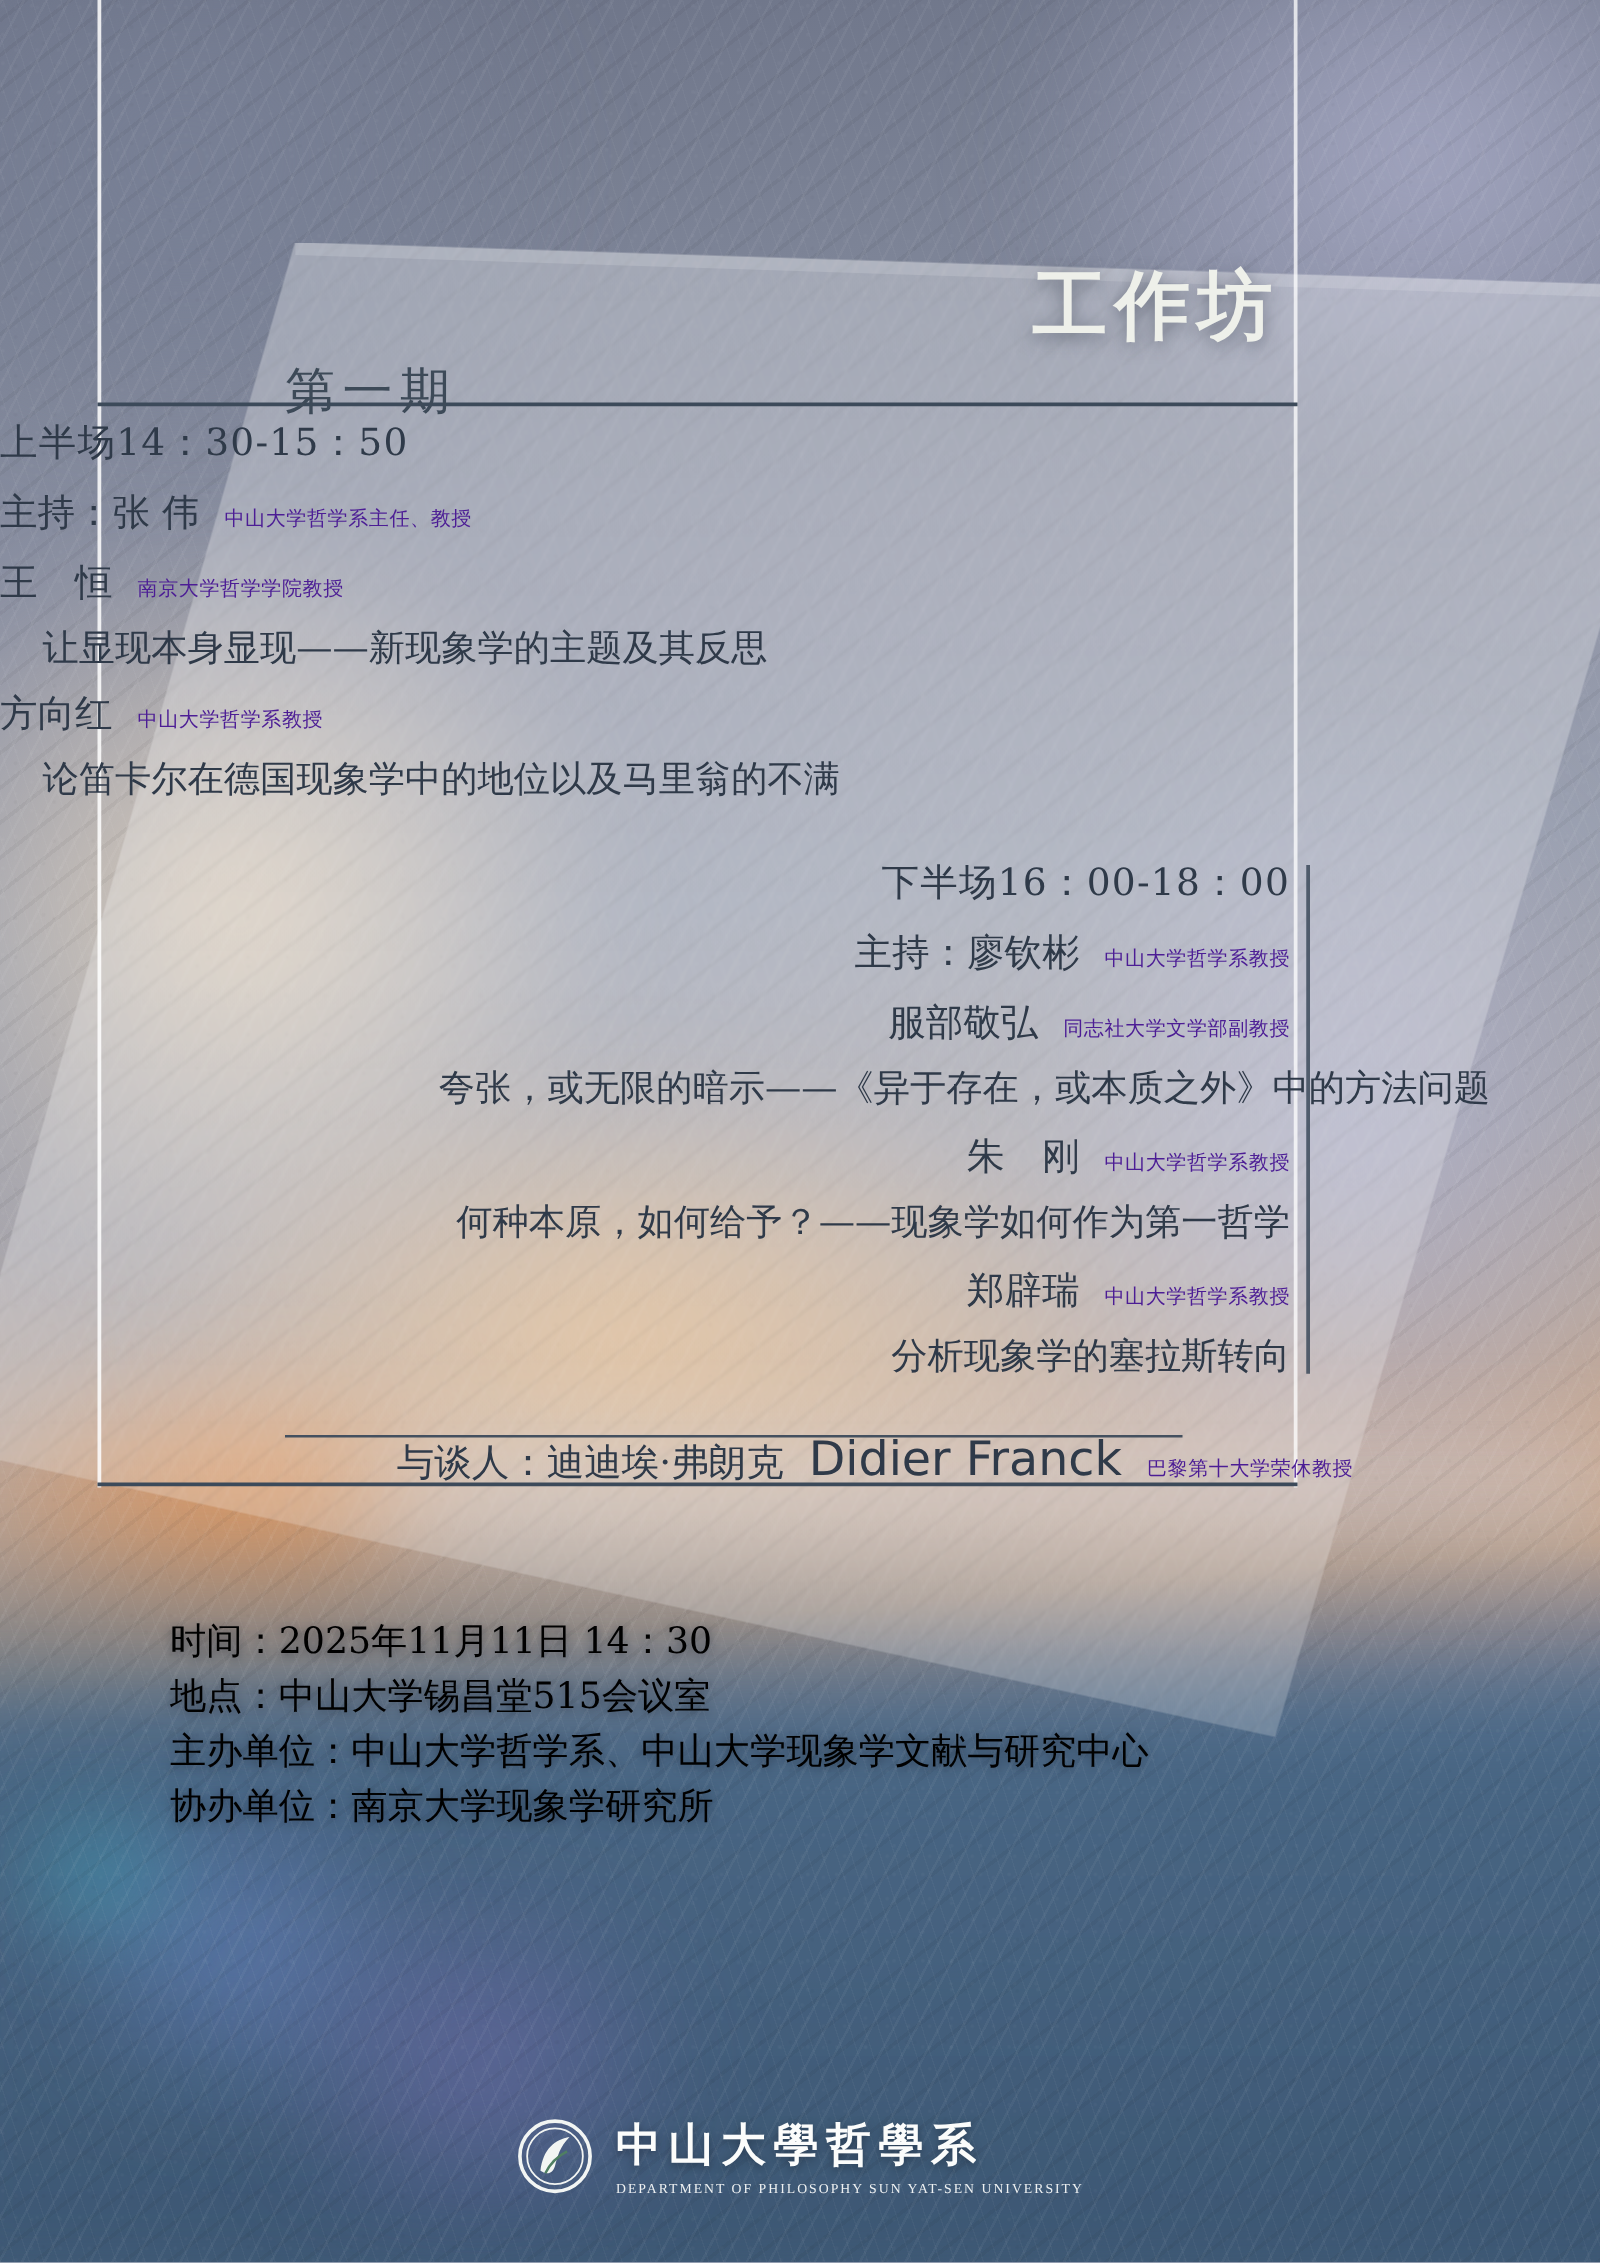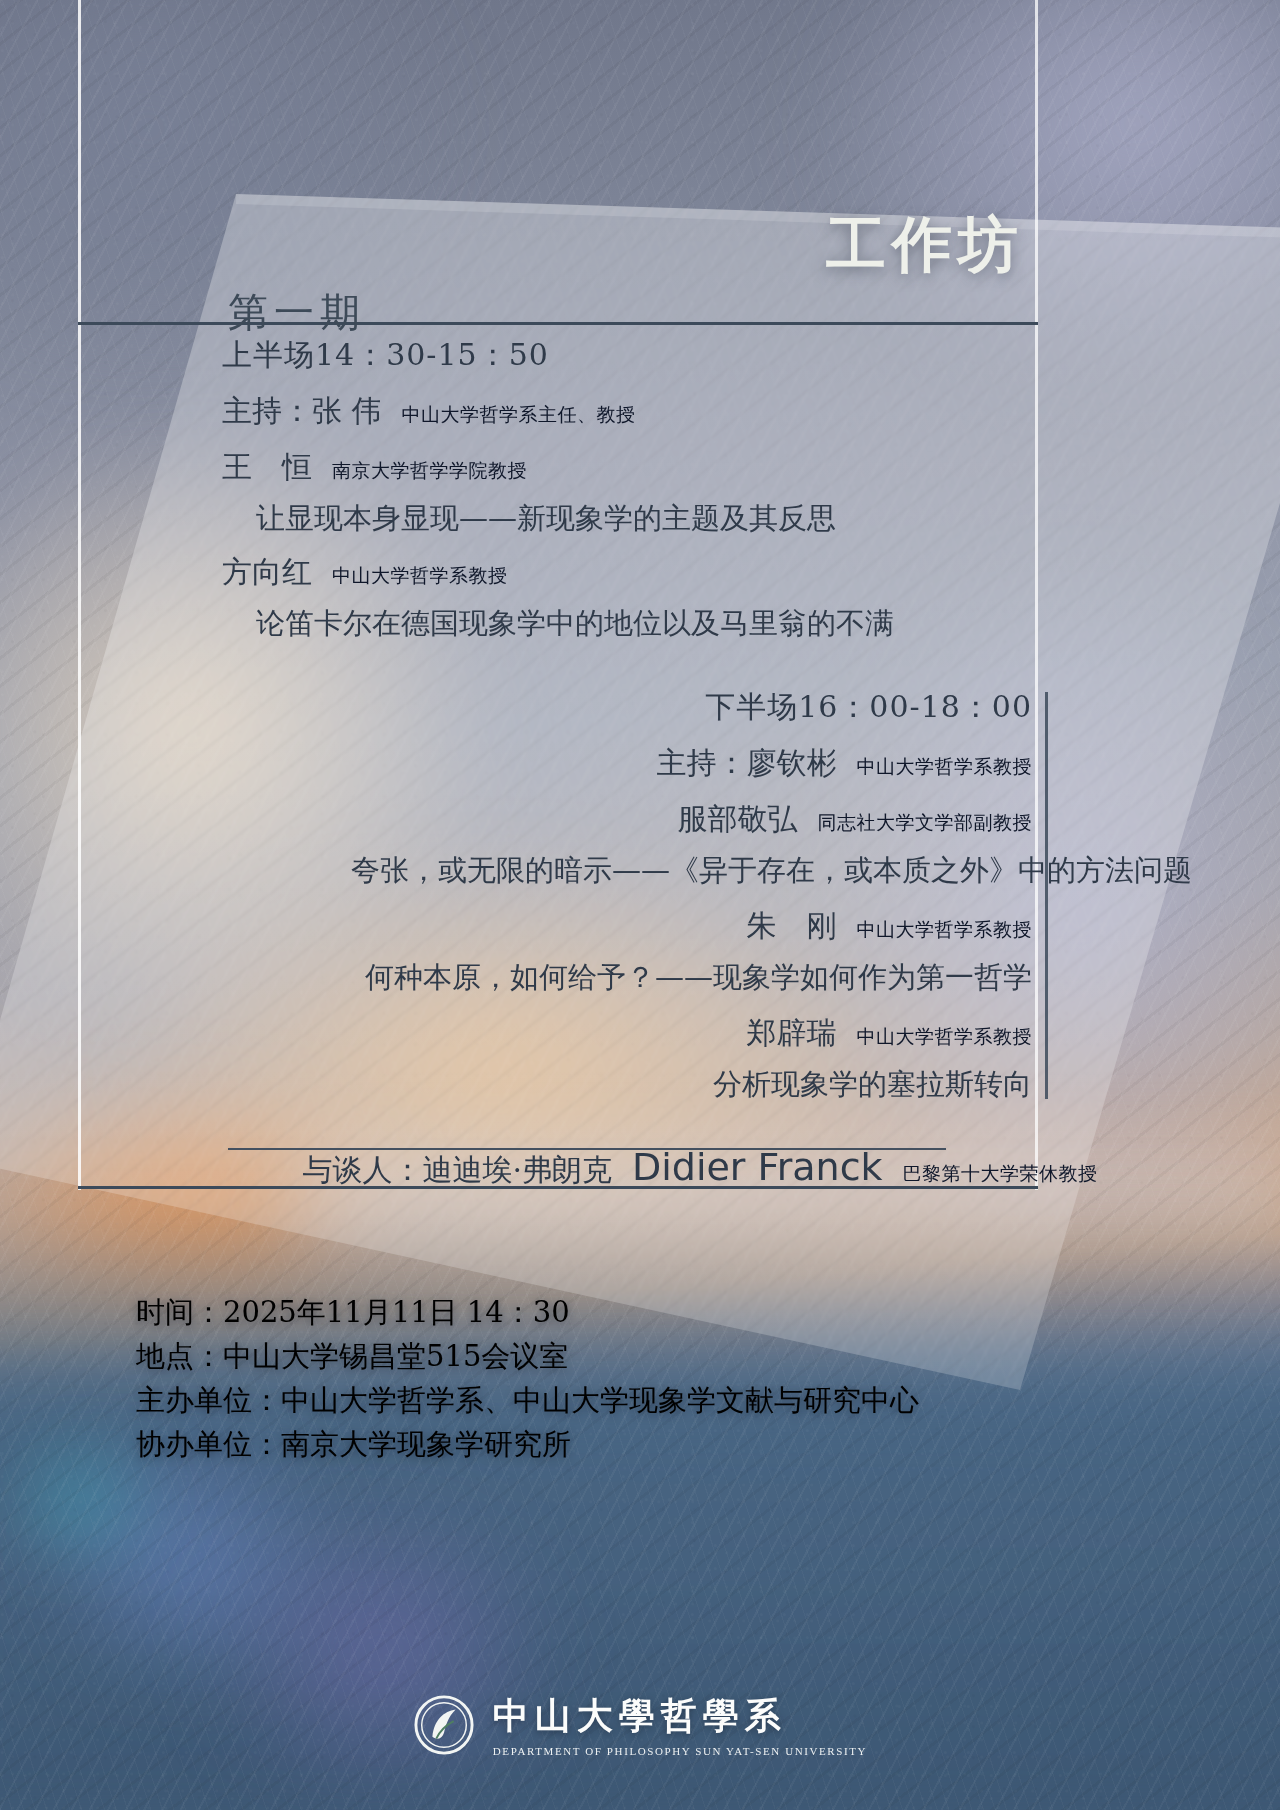--- a/index.html
+++ b/index.html
@@ -108,26 +108,26 @@
     position:absolute; left:228px; top:250px;
     font-family:"DejaVu Serif", serif;
     font-size:40px; letter-spacing:6px; color:#3d4a58;margin-top:35px;
   }
 
   
   .prog { position:absolute; left:0; top:340px; width:1280px; }
   .sess { position:relative; }
   .ln { font-family:"DejaVu Serif", serif; color:#2f3a49; line-height:1.0; }
 
-  .half-a { padding-left:222px; }
+  .half-a { }
   .half-a .slot { font-size:30px; margin-bottom:26px; letter-spacing:1px; }
   .half-a .host { font-size:30px; margin-bottom:26px; }
   .half-a .spk  { font-size:30px; margin-bottom:22px; }
   .half-a .topic{ font-size:29px; margin:0 0 24px 34px; }
-  .aff { font-size:19px; color:#0f172a; letter-spacing:.5px; }
+  .aff { font-size:16px; color:#4c1d95; letter-spacing:.5px; }
   .sp { display:inline-block; width:20px; }
 
   .half-b { text-align:right; padding-right:248px; margin-top:54px; }
   .half-b .slot { font-size:30px; margin-bottom:26px; letter-spacing:1px; }
   .half-b .host { font-size:30px; margin-bottom:26px; }
   .half-b .spk  { font-size:30px; margin-bottom:22px; }
   .half-b .topic{ font-size:29px; margin-bottom:26px; }
   .wide { margin-right:-160px; }
   .bar-b {
     position:absolute; right:232px; top:0; width:3px; height:100%;

